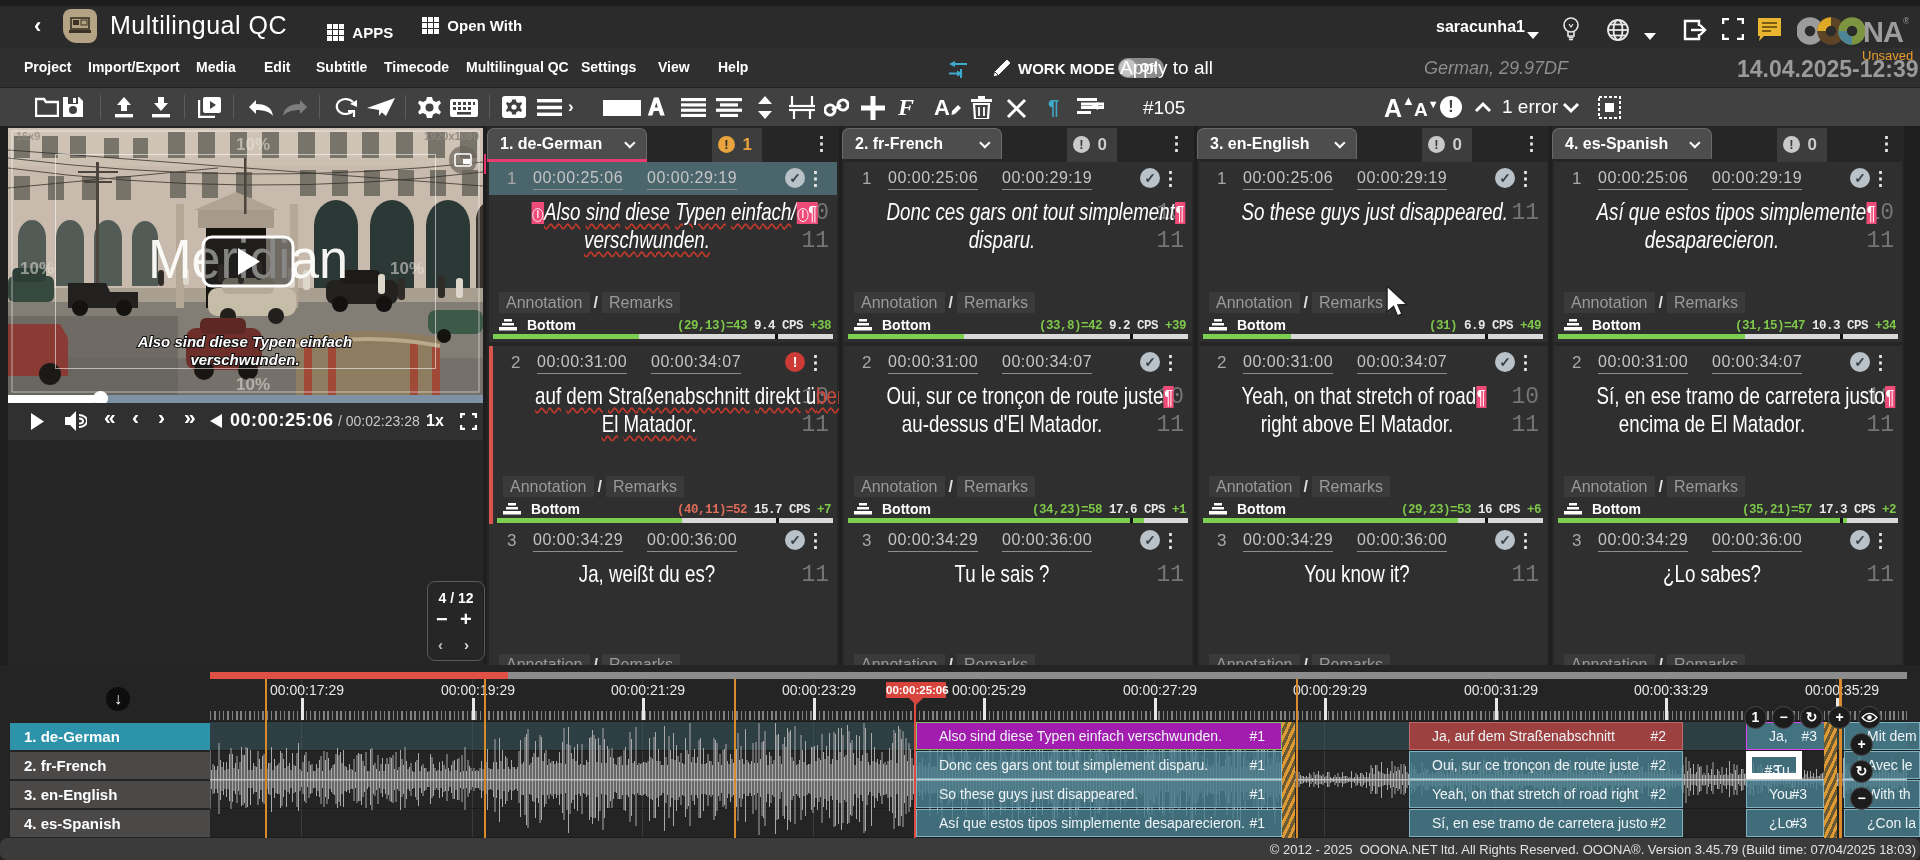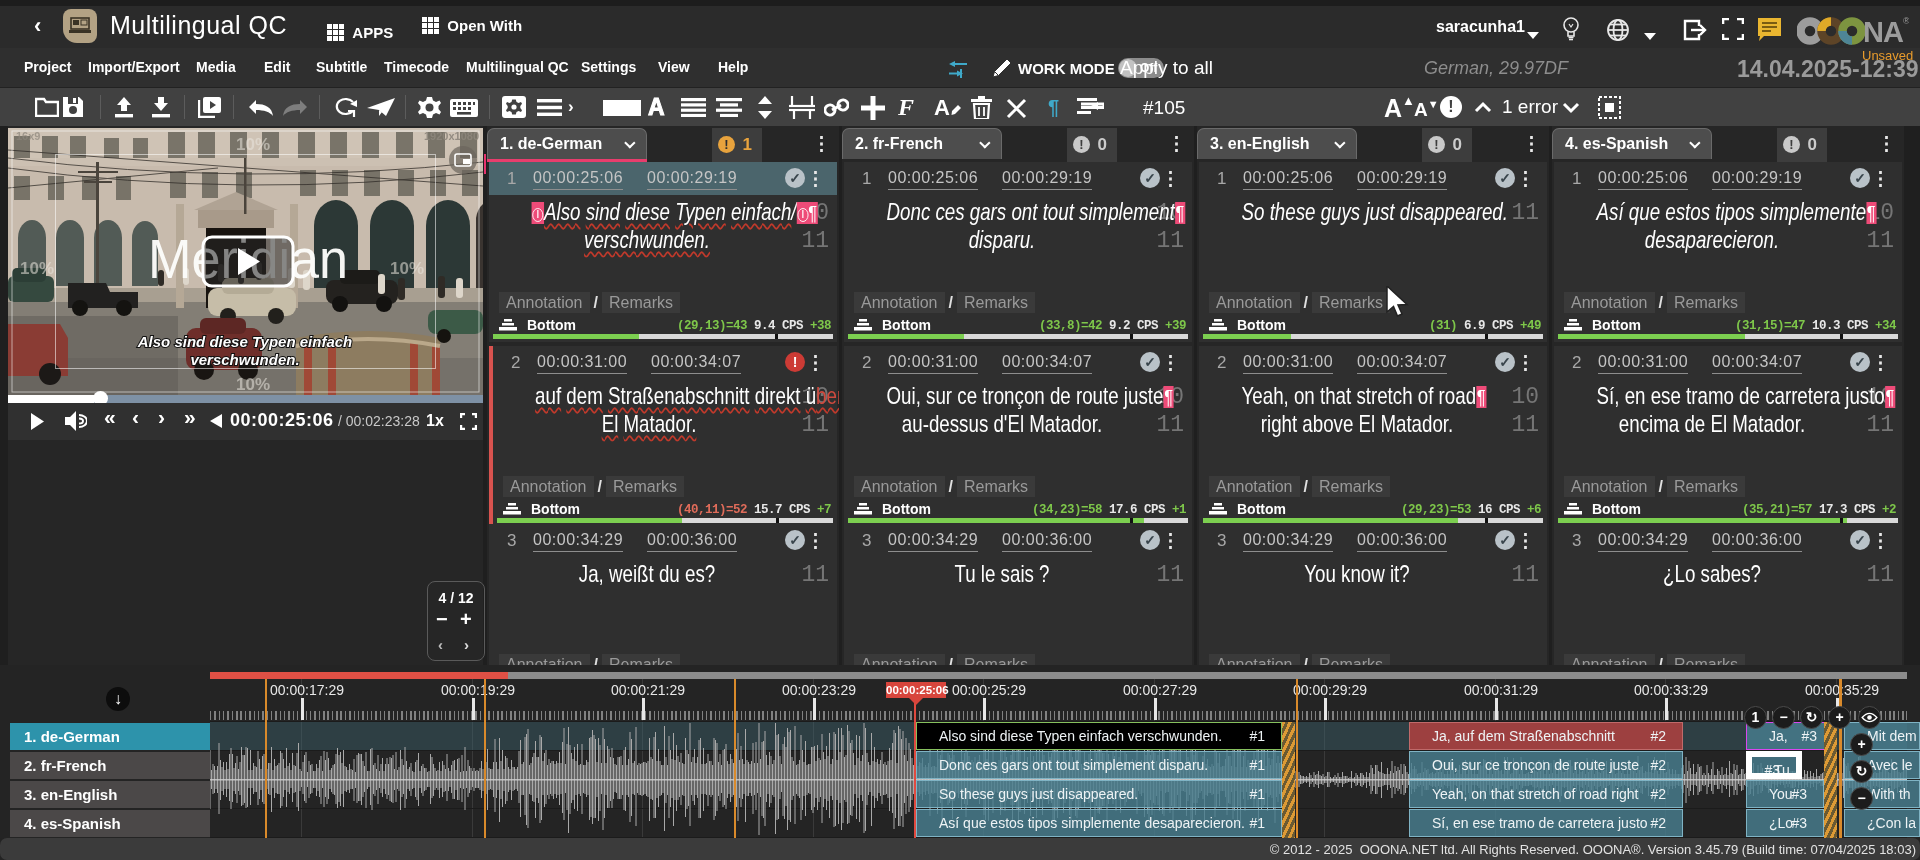--- a/index.html
+++ b/index.html
@@ -860,21 +860,21 @@
     <div class="abs" style="left:210px;top:57px;width:1697px;height:28px;background:rgba(62,105,118,0.4)"></div>
     <div class="abs" style="left:210px;top:56px;width:1697px;height:1px;background:#1b1b1b"></div>
     <div class="abs" style="left:210px;top:85px;width:1697px;height:1px;background:#1b1b1b"></div>
     <div class="abs" style="left:210px;top:114px;width:1697px;height:1px;background:#1b1b1b"></div>
     <div class="abs" style="left:210px;top:143px;width:1697px;height:1px;background:#1b1b1b"></div>
     <div class="abs" style="left:210px;top:172px;width:1697px;height:1px;background:#1b1b1b"></div>
     <svg class="abs" style="left:210px;top:57px" width="1697" height="116" viewBox="0 0 1697 116">
         <path d="M0.0 28V87M1.5 48V67M3.0 42V72M4.5 44V71M6.0 48V67M7.5 44V71M9.0 21V92M10.5 38V78M12.0 45V69M13.5 40V73M15.0 48V67M16.5 40V75M18.0 47V67M19.5 32V79M21.0 26V87M22.5 32V80M24.0 46V69M25.5 41V72M27.0 34V81M28.5 47V69M30.0 40V73M31.5 25V84M33.0 33V83M34.5 33V81M36.0 25V86M37.5 26V85M39.0 48V66M40.5 28V83M42.0 48V66M43.5 41V72M45.0 44V70M46.5 45V70M48.0 29V83M49.5 37V77M51.0 47V68M52.5 34V80M54.0 32V82M55.5 46V70M57.0 47V67M58.5 41V72M60.0 41V73M61.5 25V90M63.0 48V66M64.5 37V76M66.0 44V71M67.5 43V72M69.0 41V72M70.5 29V86M72.0 31V84M73.5 37V75M75.0 46V68M76.5 26V85M78.0 44V70M79.5 41V72M81.0 48V66M82.5 31V80M84.0 43V71M85.5 44V70M87.0 31V85M88.5 21V89M90.0 47V69M91.5 49V65M93.0 40V72M94.5 33V79M96.0 30V81M97.5 50V65M99.0 39V76M100.5 43V72M102.0 42V71M103.5 49V66M105.0 49V66M106.5 42V74M108.0 46V69M109.5 38V75M111.0 34V82M112.5 49V66M114.0 29V85M115.5 38V75M117.0 30V82M118.5 36V77M120.0 48V67M121.5 46V70M123.0 43V72M124.5 42V73M126.0 32V82M127.5 26V86M129.0 33V80M130.5 30V84M132.0 41V72M133.5 28V85M135.0 44V69M136.5 45V70M138.0 48V68M139.5 42V71M141.0 47V67M142.5 48V67M144.0 37V79M145.5 50V66M147.0 33V81M148.5 31V79M150.0 32V79M151.5 32V83M153.0 39V75M154.5 44V70M156.0 30V86M157.5 49V67M159.0 49V65M160.5 27V83M162.0 26V88M163.5 43V72M165.0 41V74M166.5 47V68M168.0 33V82M169.5 49V66M171.0 42V71M172.5 36V75M174.0 49V67M175.5 42V72M177.0 36V77M178.5 42V73M180.0 35V79M181.5 36V80M183.0 33V81M184.5 47V68M186.0 30V80M187.5 48V67M189.0 45V69M190.5 28V88M192.0 37V75M193.5 43V72M195.0 25V86M196.5 39V77M198.0 47V67M199.5 45V69M201.0 41V74M202.5 49V67M204.0 50V66M205.5 40V75M207.0 38V78M208.5 31V84M210.0 49V66M211.5 44V71M213.0 42V74M214.5 46V69M216.0 46V68M217.5 50V65M219.0 49V65M220.5 32V82M222.0 35V76M223.5 42V74M225.0 46V68M226.5 49V66M228.0 48V68M229.5 40V76M231.0 49V66M232.5 39V75M234.0 43V70M235.5 47V69M237.0 32V79M238.5 46V69M240.0 49V65M241.5 43V71M243.0 39V77M244.5 38V77M246.0 48V68M247.5 37V78M249.0 36V78M250.5 50V66M252.0 33V80M253.5 49V67M255.0 25V88M256.5 49V66M258.0 38V75M259.5 44V71M261.0 46V68M262.5 49V65M264.0 46V69M265.5 49V66M267.0 48V66M268.5 49V66M270.0 46V68M271.5 39V76M273.0 47V69M274.5 47V68M276.0 40V72M277.5 27V88M279.0 46V68M280.5 47V67M282.0 47V68M283.5 40V75M285.0 17V90M286.5 40V76M288.0 47V68M289.5 16V100M291.0 39V77M292.5 28V85M294.0 47V69M295.5 34V82M297.0 36V79M298.5 45V70M300.0 47V68M301.5 38V78M303.0 45V69M304.5 45V68M306.0 47V67M307.5 45V69M309.0 29V81M310.5 18V95M312.0 42V73M313.5 40V73M315.0 15V93M316.5 12V103M318.0 7V106M319.5 43V72M321.0 41V73M322.5 35V79M324.0 31V80M325.5 19V96M327.0 35V76M328.5 35V81M330.0 13V101M331.5 15V98M333.0 39V73M334.5 31V85M336.0 28V82M337.5 43V73M339.0 37V77M340.5 41V72M342.0 39V74M343.5 39V77M345.0 42V72M346.5 39V76M348.0 41V73M349.5 30V83M351.0 41V72M352.5 20V91M354.0 6V98M355.5 42V71M357.0 22V88M358.5 5V111M360.0 23V92M361.5 31V81M363.0 37V78M364.5 25V87M366.0 39V73M367.5 22V89M369.0 43V72M370.5 42V74M372.0 22V92M373.5 43V71M375.0 43V72M376.5 38V75M378.0 40V73M379.5 16V98M381.0 15V95M382.5 8V102M384.0 13V96M385.5 17V96M387.0 40V75M388.5 16V99M390.0 23V89M391.5 41V72M393.0 6V108M394.5 17V96M396.0 41V73M397.5 24V86M399.0 27V86M400.5 35V79M402.0 26V86M403.5 36V77M405.0 42V70M406.5 43V71M408.0 35V77M409.5 35V77M411.0 34V77M412.5 43V73M414.0 28V88M415.5 25V89M417.0 43V73M418.5 37V75M420.0 10V100M421.5 17V94M423.0 41V72M424.5 39V73M426.0 5V104M427.5 43V71M429.0 41V73M430.5 42V73M432.0 41V74M433.5 40V73M435.0 40V72M436.5 41V74M438.0 39V75M439.5 16V99M441.0 35V77M442.5 37V78M444.0 15V96M445.5 10V96M447.0 39V76M448.5 27V85M450.0 39V74M451.5 43V73M453.0 43V71M454.5 4V109M456.0 35V81M457.5 43V73M459.0 14V96M460.5 28V85M462.0 37V76M463.5 11V104M465.0 38V78M466.5 23V89M468.0 34V78M469.5 40V75M471.0 31V83M472.5 41V73M474.0 42V74M475.5 16V95M477.0 28V87M478.5 32V84M480.0 1V104M481.5 40V73M483.0 35V79M484.5 27V83M486.0 41V73M487.5 35V76M489.0 18V96M490.5 16V96M492.0 42V72M493.5 26V89M495.0 42V72M496.5 41V73M498.0 32V84M499.5 39V73M501.0 39V75M502.5 43V73M504.0 16V98M505.5 18V94M507.0 21V89M508.5 40V74M510.0 32V79M511.5 43V71M513.0 28V85M514.5 27V83M516.0 22V87M517.5 39V76M519.0 42V72M520.5 32V80M522.0 37V75M523.5 41V73M525.0 34V77M526.5 27V85M528.0 11V99M529.5 38V76M531.0 24V85M532.5 37V77M534.0 42V72M535.5 7V100M537.0 38V74M538.5 40V74M540.0 42V71M541.5 39V74M543.0 21V92M544.5 41V73M546.0 20V88M547.5 41V71M549.0 1V113M550.5 37V75M552.0 20V94M553.5 19V96M555.0 9V104M556.5 33V80M558.0 43V72M559.5 30V85M561.0 34V81M562.5 42V73M564.0 38V75M565.5 1V112M567.0 13V98M568.5 12V97M570.0 34V77M571.5 42V70M573.0 22V94M574.5 15V97M576.0 25V84M577.5 6V108M579.0 10V98M580.5 8V100M582.0 35V78M583.5 39V74M585.0 4V102M586.5 43V72M588.0 42V74M589.5 38V76M591.0 13V98M592.5 28V88M594.0 40V74M595.5 19V94M597.0 43V73M598.5 42V71M600.0 42V72M601.5 25V88M603.0 25V91M604.5 24V85M606.0 39V76M607.5 23V88M609.0 36V80M610.5 38V75M612.0 12V101M613.5 30V85M615.0 37V77M616.5 24V88M618.0 34V79M619.5 11V96M621.0 42V74M622.5 37V78M624.0 10V105M625.5 12V104M627.0 38V78M628.5 6V102M630.0 30V81M631.5 6V108M633.0 13V101M634.5 35V78M636.0 33V80M637.5 3V102M639.0 9V101M640.5 21V93M642.0 18V94M643.5 31V84M645.0 43V72M646.5 13V97M648.0 36V76M649.5 14V100M651.0 39V73M652.5 33V79M654.0 1V111M655.5 6V109M657.0 31V83M658.5 40V73M660.0 43V70M661.5 11V104M663.0 39V74M664.5 25V86M666.0 40V76M667.5 37V79M669.0 42V71M670.5 38V74M672.0 30V82M673.5 42V73M675.0 40V73M676.5 43V72M678.0 39V76M679.5 26V89M681.0 38V75M682.5 21V91M684.0 8V107M685.5 11V96M687.0 41V72M688.5 4V104M690.0 7V104M691.5 17V94M693.0 9V105M694.5 33V81M696.0 16V92M697.5 39V74M699.0 21V90M700.5 27V85M702.0 36V78M703.5 43V72M705.0 43V71M706.5 42V73M708.0 44V70M709.5 40V74M711.0 41V72M712.5 36V78M714.0 45V70M715.5 43V73M717.0 45V69M718.5 41V72M720.0 13V94M721.5 45V71M723.0 44V72M724.5 44V71M726.0 45V71M727.5 20V92M729.0 37V76M730.5 33V81M732.0 7V102M733.5 39V75M735.0 45V71M736.5 42V72M738.0 31V83M739.5 33V81M741.0 36V79M742.5 14V97M744.0 33V79M745.5 43V72M747.0 42V71M748.5 39V76M750.0 40V72M751.5 20V88M753.0 38V74M754.5 31V82M756.0 14V95M757.5 30V83M759.0 34V77M760.5 40V73M762.0 38V75M763.5 40V75M765.0 35V76M766.5 43V70M768.0 38V76M769.5 33V82M771.0 43V71M772.5 42V72M774.0 18V93M775.5 12V98M777.0 37V77M778.5 11V99M780.0 40V75M781.5 44V70M783.0 18V91M784.5 43V72M786.0 45V70M787.5 44V71M789.0 38V76M790.5 20V93M792.0 28V87M793.5 39V74M795.0 21V89M796.5 35V79M798.0 43V70M799.5 42V71M801.0 33V83M802.5 12V100M804.0 26V83M805.5 39V74M807.0 24V87M808.5 9V106M810.0 25V90M811.5 45V69M813.0 39V73M814.5 20V92M816.0 44V70M817.5 35V81M819.0 43V71M820.5 16V94M822.0 39V75M823.5 34V80M825.0 45V71M826.5 17V96M828.0 39V76M829.5 25V86M831.0 38V77M832.5 20V93M834.0 33V78M835.5 45V70M837.0 45V70M838.5 29V82M840.0 35V79M841.5 31V81M843.0 13V99M844.5 13V99M846.0 20V89M847.5 11V96M849.0 29V86M850.5 41V73M852.0 43V70M853.5 16V91M855.0 29V81M856.5 38V74M858.0 44V70M859.5 21V93M861.0 9V99M862.5 35V79M864.0 44V72M865.5 19V94M867.0 15V96M868.5 25V88M870.0 25V86M871.5 42V72M873.0 44V71M874.5 29V86M876.0 38V74M877.5 44V71M879.0 32V81M880.5 9V101M882.0 44V70M883.5 45V69M885.0 13V100M886.5 31V84M888.0 18V91M889.5 23V92M891.0 28V88M892.5 31V84M894.0 31V84M895.5 44V69M897.0 16V99M898.5 32V82M900.0 38V77M901.5 44V70M903.0 29V82M904.5 34V78M906.0 24V89M907.5 45V69M909.0 35V78M910.5 25V91M912.0 44V71M913.5 41V72M915.0 29V84M916.5 32V80M918.0 44V71M919.5 41V74M921.0 39V74M922.5 37V74M924.0 40V75M925.5 38V77M927.0 19V92M928.5 45V69M930.0 40V72M931.5 38V74M933.0 43V71M934.5 16V95M936.0 33V83M937.5 19V92M939.0 13V98M940.5 33V78M942.0 15V93M943.5 30V81M945.0 31V83M946.5 39V74M948.0 33V83M949.5 24V89M951.0 44V69M952.5 15V92M954.0 19V94M955.5 44V71M957.0 45V70M958.5 44V70M960.0 24V91M961.5 26V84M963.0 13V99M964.5 22V86M966.0 25V85M967.5 42V73M969.0 21V88M970.5 26V85M972.0 44V69M973.5 44V69M975.0 44V70M976.5 14V94M978.0 35V79M979.5 39V73M981.0 14V102M982.5 5V99M984.0 33V81M985.5 23V93M987.0 30V81M988.5 40V76M990.0 44V71M991.5 45V69M993.0 34V77M994.5 11V102M996.0 42V73M997.5 37V74M999.0 44V71M1000.5 45V71M1002.0 42V73M1003.5 44V72M1005.0 18V95M1006.5 30V86M1008.0 41V72M1009.5 31V84M1011.0 45V69M1012.5 44V69M1014.0 44V69M1015.5 37V75M1017.0 17V93M1018.5 34V81M1020.0 34V82M1021.5 44V70M1023.0 14V97M1024.5 25V89M1026.0 45V69M1027.5 5V104M1029.0 27V84M1030.5 14V101M1032.0 45V70M1033.5 34V77M1035.0 21V89M1036.5 45V70M1038.0 38V78M1039.5 41V73M1041.0 42V73M1042.5 43V73M1044.0 30V86M1045.5 37V77M1047.0 25V85M1048.5 13V100M1050.0 44V70M1051.5 20V88M1053.0 28V85M1054.5 28V83M1056.0 44V71M1057.5 23V89M1059.0 36V75M1060.5 43V73M1062.0 37V76M1063.5 24V88M1065.0 13V101M1066.5 41V75M1068.0 34V80M1069.5 41V72M1071.0 40V74M1072.5 17V94M1074.0 37V77M1075.5 39V76M1077.0 31V80M1078.5 9V106M1080.0 50V65M1081.5 55V60M1083.0 51V64M1084.5 52V63M1086.0 49V66M1087.5 54V61M1089.0 50V65M1090.5 53V62M1092.0 54V62M1093.5 54V61M1095.0 55V60M1096.5 54V61M1098.0 55V60M1099.5 51V65M1101.0 53V62M1102.5 56V60M1104.0 50V65M1105.5 53V62M1107.0 52V63M1108.5 49V66M1110.0 53V62M1111.5 54V62M1113.0 52V63M1114.5 55V61M1116.0 54V61M1117.5 50V65M1119.0 50V65M1120.5 55V61M1122.0 56V60M1123.5 55V60M1125.0 53V63M1126.5 55V61M1128.0 51V65M1129.5 55V61M1131.0 55V61M1132.5 50V65M1134.0 54V62M1135.5 54V61M1137.0 54V61M1138.5 56V60M1140.0 55V60M1141.5 49V66M1143.0 56V60M1144.5 55V61M1146.0 51V64M1147.5 53V63M1149.0 55V61M1150.5 51V64M1152.0 51V65M1153.5 53V63M1155.0 55V61M1156.5 50V66M1158.0 55V60M1159.5 51V64M1161.0 43V72M1162.5 46V69M1164.0 52V64M1165.5 43V72M1167.0 43V72M1168.5 49V65M1170.0 50V65M1171.5 40V76M1173.0 51V64M1174.5 52V63M1176.0 52V63M1177.5 46V68M1179.0 52V63M1180.5 49V66M1182.0 39V76M1183.5 51V65M1185.0 44V72M1186.5 49V66M1188.0 45V69M1189.5 48V67M1191.0 42V72M1192.5 52V63M1194.0 42V73M1195.5 44V71M1197.0 50V66M1198.5 52V63M1200.0 51V65M1201.5 41V72M1203.0 47V67M1204.5 44V70M1206.0 47V67M1207.5 52V64M1209.0 51V65M1210.5 51V63M1212.0 40V74M1213.5 50V64M1215.0 46V68M1216.5 48V68M1218.0 47V68M1219.5 52V63M1221.0 51V64M1222.5 50V65M1224.0 52V64M1225.5 51V65M1227.0 46V68M1228.5 50V64M1230.0 39V74M1231.5 50V65M1233.0 47V67M1234.5 52V63M1236.0 52V64M1237.5 49V66M1239.0 52V64M1240.5 38V77M1242.0 40V74M1243.5 40V74M1245.0 52V63M1246.5 51V64M1248.0 48V67M1249.5 43V72M1251.0 52V63M1252.5 40V73M1254.0 45V69M1255.5 38V73M1257.0 52V63M1258.5 41V71M1260.0 39V77M1261.5 41V72M1263.0 52V63M1264.5 44V70M1266.0 52V63M1267.5 52V64M1269.0 48V66M1270.5 43V72M1272.0 44V71M1273.5 37V79M1275.0 38V75M1276.5 47V69M1278.0 52V63M1279.5 43V73M1281.0 38V73M1282.5 52V64M1284.0 42V74M1285.5 49V66M1287.0 44V69M1288.5 46V70M1290.0 49V67M1291.5 48V67M1293.0 52V63M1294.5 35V79M1296.0 49V66M1297.5 35V78M1299.0 42V74M1300.5 52V64M1302.0 51V64M1303.5 36V77M1305.0 45V69M1306.5 48V67M1308.0 45V70M1309.5 52V63M1311.0 35V76M1312.5 48V66M1314.0 52V64M1315.5 52V64M1317.0 51V64M1318.5 50V64M1320.0 52V63M1321.5 52V63M1323.0 50V65M1324.5 42V73M1326.0 49V66M1327.5 50V65M1329.0 38V75M1330.5 49V66M1332.0 43V73M1333.5 38V74M1335.0 52V64M1336.5 46V68M1338.0 42V73M1339.5 52V64M1341.0 41V73M1342.5 51V63M1344.0 38V74M1345.5 46V70M1347.0 52V64M1348.5 41V75M1350.0 36V80M1351.5 39V74M1353.0 50V65M1354.5 50V66M1356.0 49V65M1357.5 44V70M1359.0 38V75M1360.5 38V75M1362.0 44V70M1363.5 51V64M1365.0 49V65M1366.5 45V69M1368.0 52V63M1369.5 45V69M1371.0 50V65M1372.5 49V66M1374.0 41V72M1375.5 52V63M1377.0 36V76M1378.5 50V65M1380.0 42V73M1381.5 46V68M1383.0 37V78M1384.5 52V64M1386.0 49V67M1387.5 39V75M1389.0 50V65M1390.5 51V64M1392.0 41V72M1393.5 49V66M1395.0 48V68M1396.5 39V74M1398.0 52V64M1399.5 52V63M1401.0 43V70M1402.5 39V76M1404.0 39V74M1405.5 52V64M1407.0 51V64M1408.5 43V72M1410.0 49V65M1411.5 51V64M1413.0 46V69M1414.5 52V63M1416.0 52V64M1417.5 46V70M1419.0 52V64M1420.5 40V75M1422.0 45V68M1423.5 49V67M1425.0 39V76M1426.5 51V64M1428.0 34V78M1429.5 48V66M1431.0 45V71M1432.5 44V72M1434.0 51V64M1435.5 49V66M1437.0 50V64M1438.5 41V74M1440.0 50V65M1441.5 48V67M1443.0 51V64M1444.5 35V80M1446.0 46V68M1447.5 49V66M1449.0 52V63M1450.5 41V74M1452.0 44V71M1453.5 45V69M1455.0 51V64M1456.5 50V65M1458.0 40V73M1459.5 47V67M1461.0 52V64M1462.5 47V67M1464.0 52V64M1465.5 48V66M1467.0 52V63M1468.5 52V64M1470.0 52V64M1471.5 46V67M1473.0 43V71M1474.5 52V63M1476.0 35V81M1477.5 49V66M1479.0 39V74M1480.5 46V69M1482.0 52V63M1483.5 42V73M1485.0 52V63M1486.5 50V64M1488.0 42V73M1489.5 45V70M1491.0 44V69M1492.5 53V63M1494.0 51V64M1495.5 53V63M1497.0 43V72M1498.5 51V65M1500.0 53V62M1501.5 47V69M1503.0 40V72M1504.5 53V63M1506.0 53V63M1507.5 47V67M1509.0 49V67M1510.5 53V62M1512.0 45V71M1513.5 53V63M1515.0 52V64M1516.5 46V67M1518.0 53V63M1519.5 39V75M1521.0 51V64M1522.5 52V64M1524.0 42V73M1525.5 48V68M1527.0 43V73M1528.5 53V62M1530.0 52V64M1531.5 47V69M1533.0 47V68M1534.5 52V63M1536.0 51V64M1537.5 49V65M1539.0 39V73M1540.5 43V72M1542.0 48V67M1543.5 41V74M1545.0 51V64M1546.5 53V63M1548.0 43V72M1549.5 53V63M1551.0 41V71M1552.5 46V69M1554.0 53V63M1555.5 51V64M1557.0 48V66M1558.5 43V71M1560.0 43V70M1561.5 50V66M1563.0 53V62M1564.5 44V71M1566.0 52V63M1567.5 51V65M1569.0 53V62M1570.5 53V63M1572.0 55V61M1573.5 53V63M1575.0 49V66M1576.5 53V62M1578.0 51V65M1579.5 54V62M1581.0 49V66M1582.5 49V66M1584.0 49V66M1585.5 50V65M1587.0 55V60M1588.5 50V66M1590.0 53V63M1591.5 49V66M1593.0 55V60M1594.5 48V66M1596.0 52V63M1597.5 49V65M1599.0 55V61M1600.5 49V66M1602.0 54V62M1603.5 51V65M1605.0 55V61M1606.5 47V68M1608.0 54V62M1609.5 54V61M1611.0 52V64M1612.5 51V64M1614.0 50V64M1615.5 54V61M1617.0 55V61M1618.5 51V64M1620.0 32V84M1621.5 41V71M1623.0 51V64M1624.5 44V71M1626.0 44V70M1627.5 51V64M1629.0 51V64M1630.5 50V65M1632.0 51V64M1633.5 36V76M1635.0 42V71M1636.5 44V69M1638.0 41V72M1639.5 49V66M1641.0 50V66M1642.5 44V71M1644.0 46V68M1645.5 48V66M1647.0 48V66M1648.5 35V81M1650.0 33V80M1651.5 51V64M1653.0 49V67M1654.5 50V66M1656.0 45V69M1657.5 51V64M1659.0 50V65M1660.5 47V67M1662.0 44V71M1663.5 51V64M1665.0 50V66M1666.5 51V64M1668.0 51V65M1669.5 47V67M1671.0 50V65M1672.5 47V68M1674.0 41V72M1675.5 48V67M1677.0 47V68M1678.5 50V65M1680.0 51V64M1681.5 37V79M1683.0 41V73M1684.5 48V67M1686.0 49V66M1687.5 45V71M1689.0 50V65M1690.5 51V63M1692.0 50V66M1693.5 48V67M1695.0 39V76M1696.5 42V74" stroke="#a9a9a9" stroke-width="1" fill="none"></path>
         <rect x="0" y="57" width="1697" height="1.5" fill="#cecece" opacity="0.85"></rect>
       </svg>
-    <div class="block" style="left:916px;top:57px;width:366px;height:28px;background:#000000;border:1px solid #86c05e">Also sind diese Typen einfach verschwunden.<span class="bn">#1</span></div>
+    <div class="block" style="left:916px;top:57px;width:366px;height:28px;background:#a21caf;border:1px solid #86c05e">Also sind diese Typen einfach verschwunden.<span class="bn">#1</span></div>
     <div class="block" style="left:916px;top:86px;width:366px;height:28px;background:rgba(72,126,143,0.82);border:1px solid #7fb3c4">Donc ces gars ont tout simplement disparu.<span class="bn">#1</span></div>
     <div class="block" style="left:916px;top:115px;width:366px;height:28px;background:rgba(72,126,143,0.82);border:1px solid #7fb3c4">So these guys just disappeared.<span class="bn">#1</span></div>
     <div class="block" style="left:916px;top:144px;width:366px;height:28px;background:rgba(72,126,143,0.82);border:1px solid #7fb3c4">Así que estos tipos simplemente desaparecieron.<span class="bn">#1</span></div>
     <div class="block" style="left:1409px;top:57px;width:274px;height:28px;background:#9d4040;border:1px solid #c06a6a">Ja, auf dem Straßenabschnitt<span class="bn">#2</span></div>
     <div class="block" style="left:1409px;top:86px;width:274px;height:28px;background:rgba(72,126,143,0.82);border:1px solid #7fb3c4">Oui, sur ce tronçon de route juste<span class="bn">#2</span></div>
     <div class="block" style="left:1409px;top:115px;width:274px;height:28px;background:rgba(72,126,143,0.82);border:1px solid #7fb3c4">Yeah, on that stretch of road right<span class="bn">#2</span></div>
     <div class="block" style="left:1409px;top:144px;width:274px;height:28px;background:rgba(72,126,143,0.82);border:1px solid #7fb3c4">Sí, en ese tramo de carretera justo<span class="bn">#2</span></div>
     <div class="block" style="left:1746px;top:57px;width:88px;height:28px;background:rgba(72,126,143,0.82);border:1px solid #d946ef">Ja,<span class="bn">#3</span></div>
     <div class="block" style="left:1746px;top:86px;width:56px;height:28px;background:rgba(72,126,143,0.82);border:6px solid #ffffff">Tu<span class="bn">#3</span></div>
     <div class="block" style="left:1746px;top:115px;width:78px;height:28px;background:rgba(72,126,143,0.82);border:1px solid #7fb3c4">You<span class="bn">#3</span></div>

